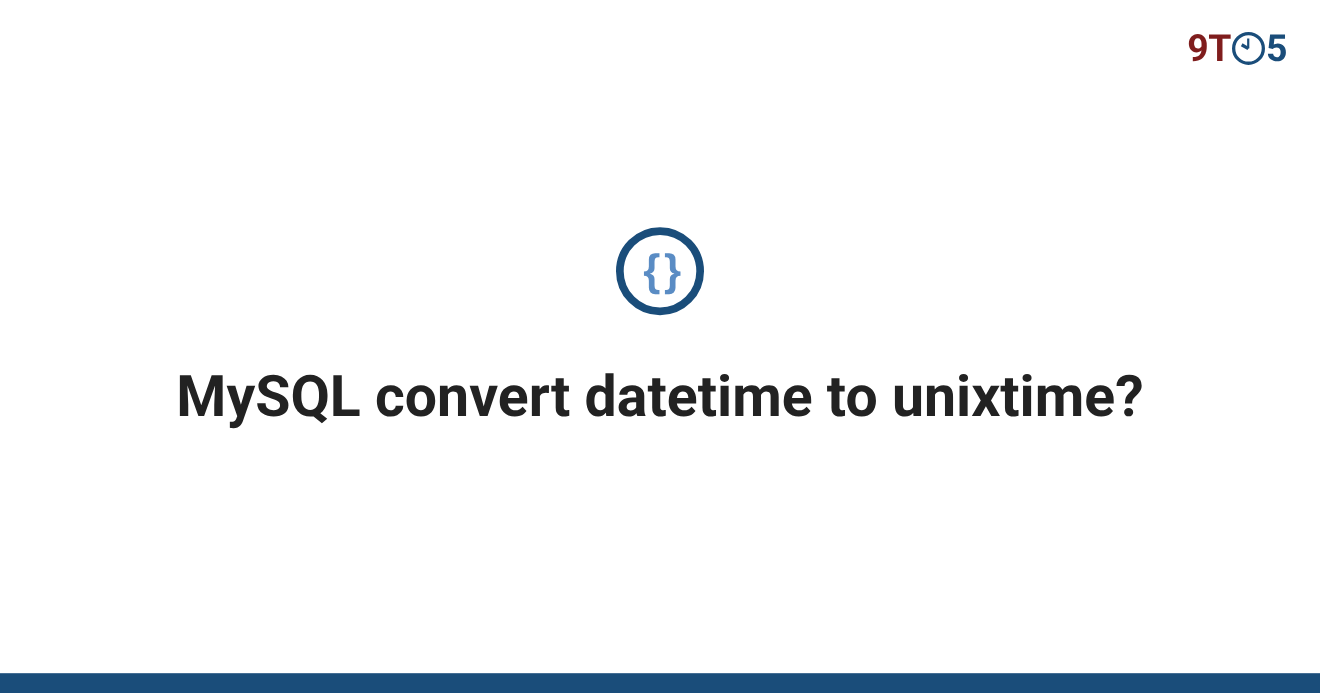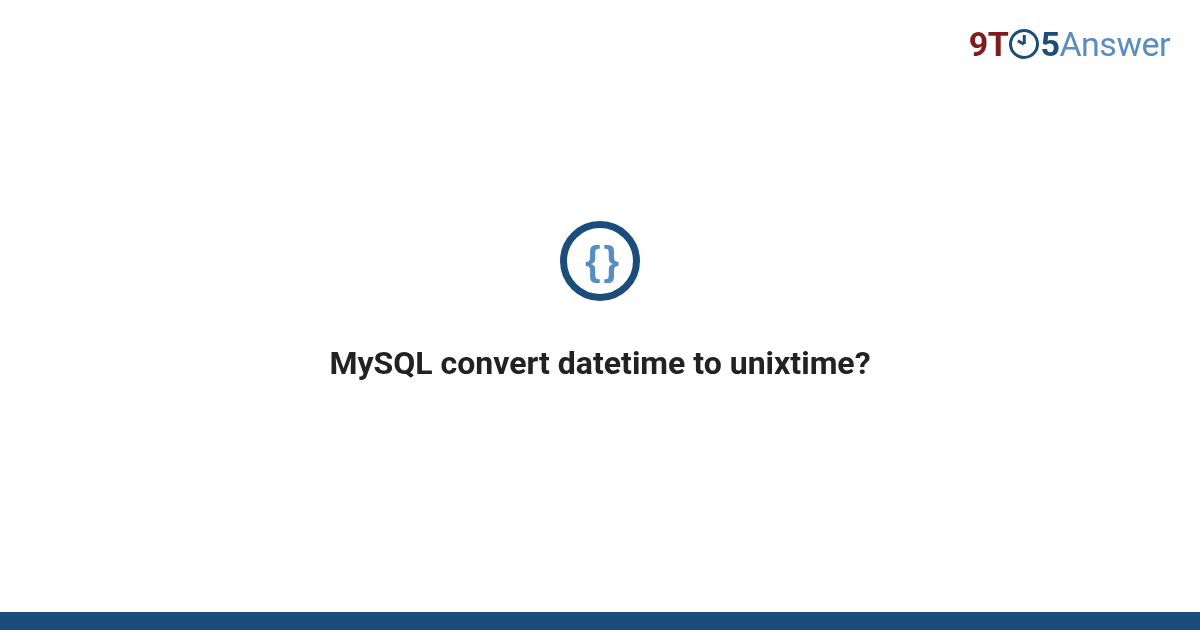--- a/index.html
+++ b/index.html
@@ -90,21 +90,21 @@
     }
     .code-icon-braces {
       font-size: 40px;
       font-weight: 700;
       color: #5a8cc4;
       letter-spacing: -4px;
       line-height: 1;
       font-family: Arial, sans-serif;
     }
     .title {
-      font-size: 32px;
+      font-size: 52px;
       font-weight: 700;
       color: #222222;
       line-height: 1.25;
       padding: 0 82px;
     }
     .bottom-bar {
       position: absolute;
       bottom: 0;
       left: 0;
       width: 100%;
@@ -112,21 +112,20 @@
       background: #1a4d7a;
     }
   </style>
 </head>
 <body>
 
 <div class="logo">
   <span class="logo-9t">9T</span>
   <span class="logo-clock"></span>
   <span class="logo-5">5</span>
-  <span class="logo-answer">Answer</span>
 </div>
 
 <div class="center">
   <div class="icon-wrap">
     <div class="code-icon-ring">
       <span class="code-icon-braces">{ }</span>
     </div>
   </div>
   <h1 class="title">MySQL convert datetime to unixtime?</h1>
 </div>

